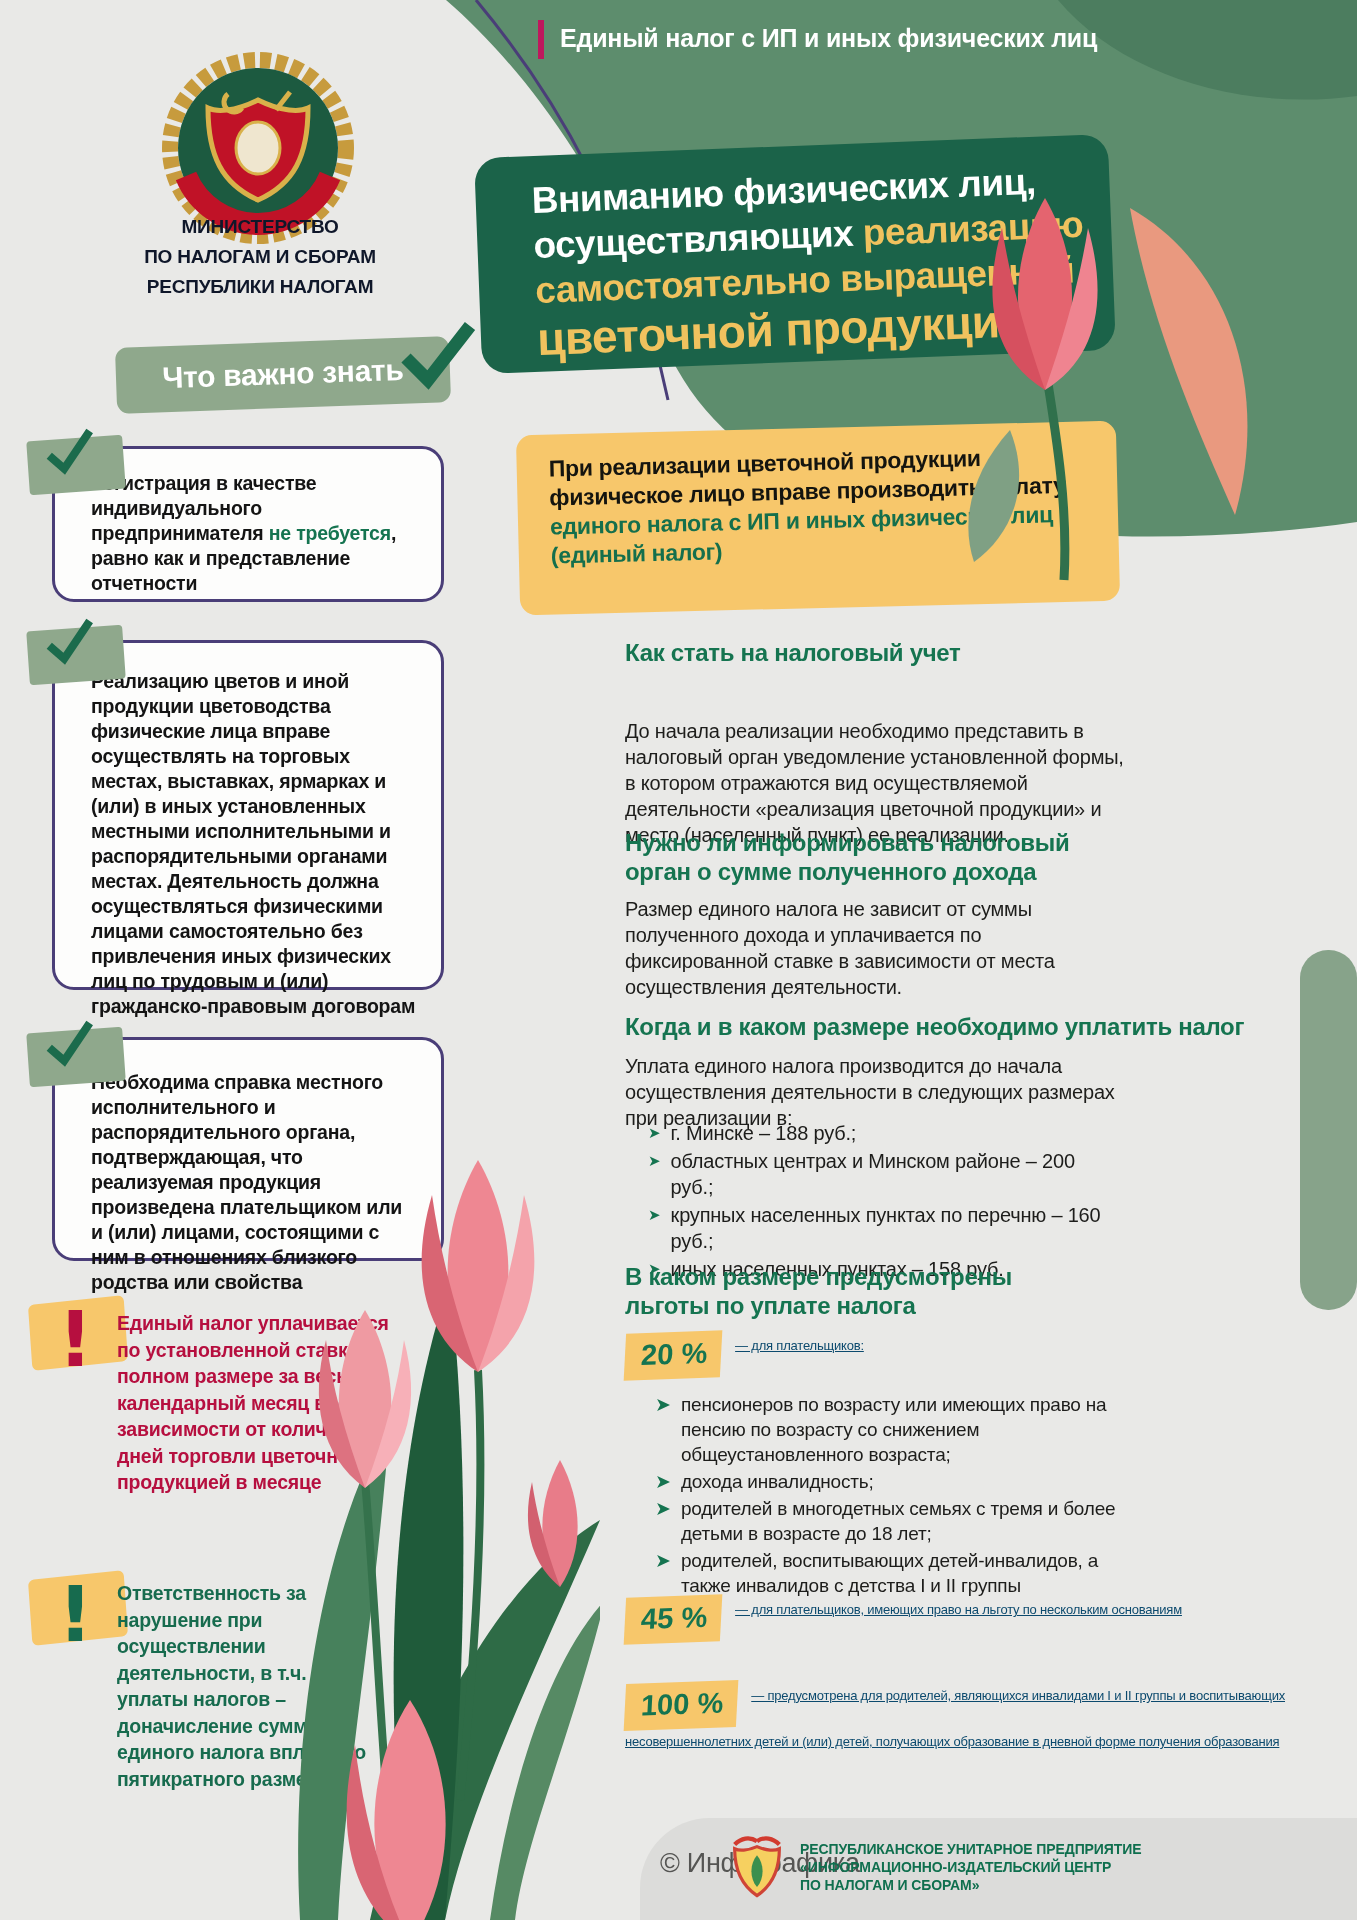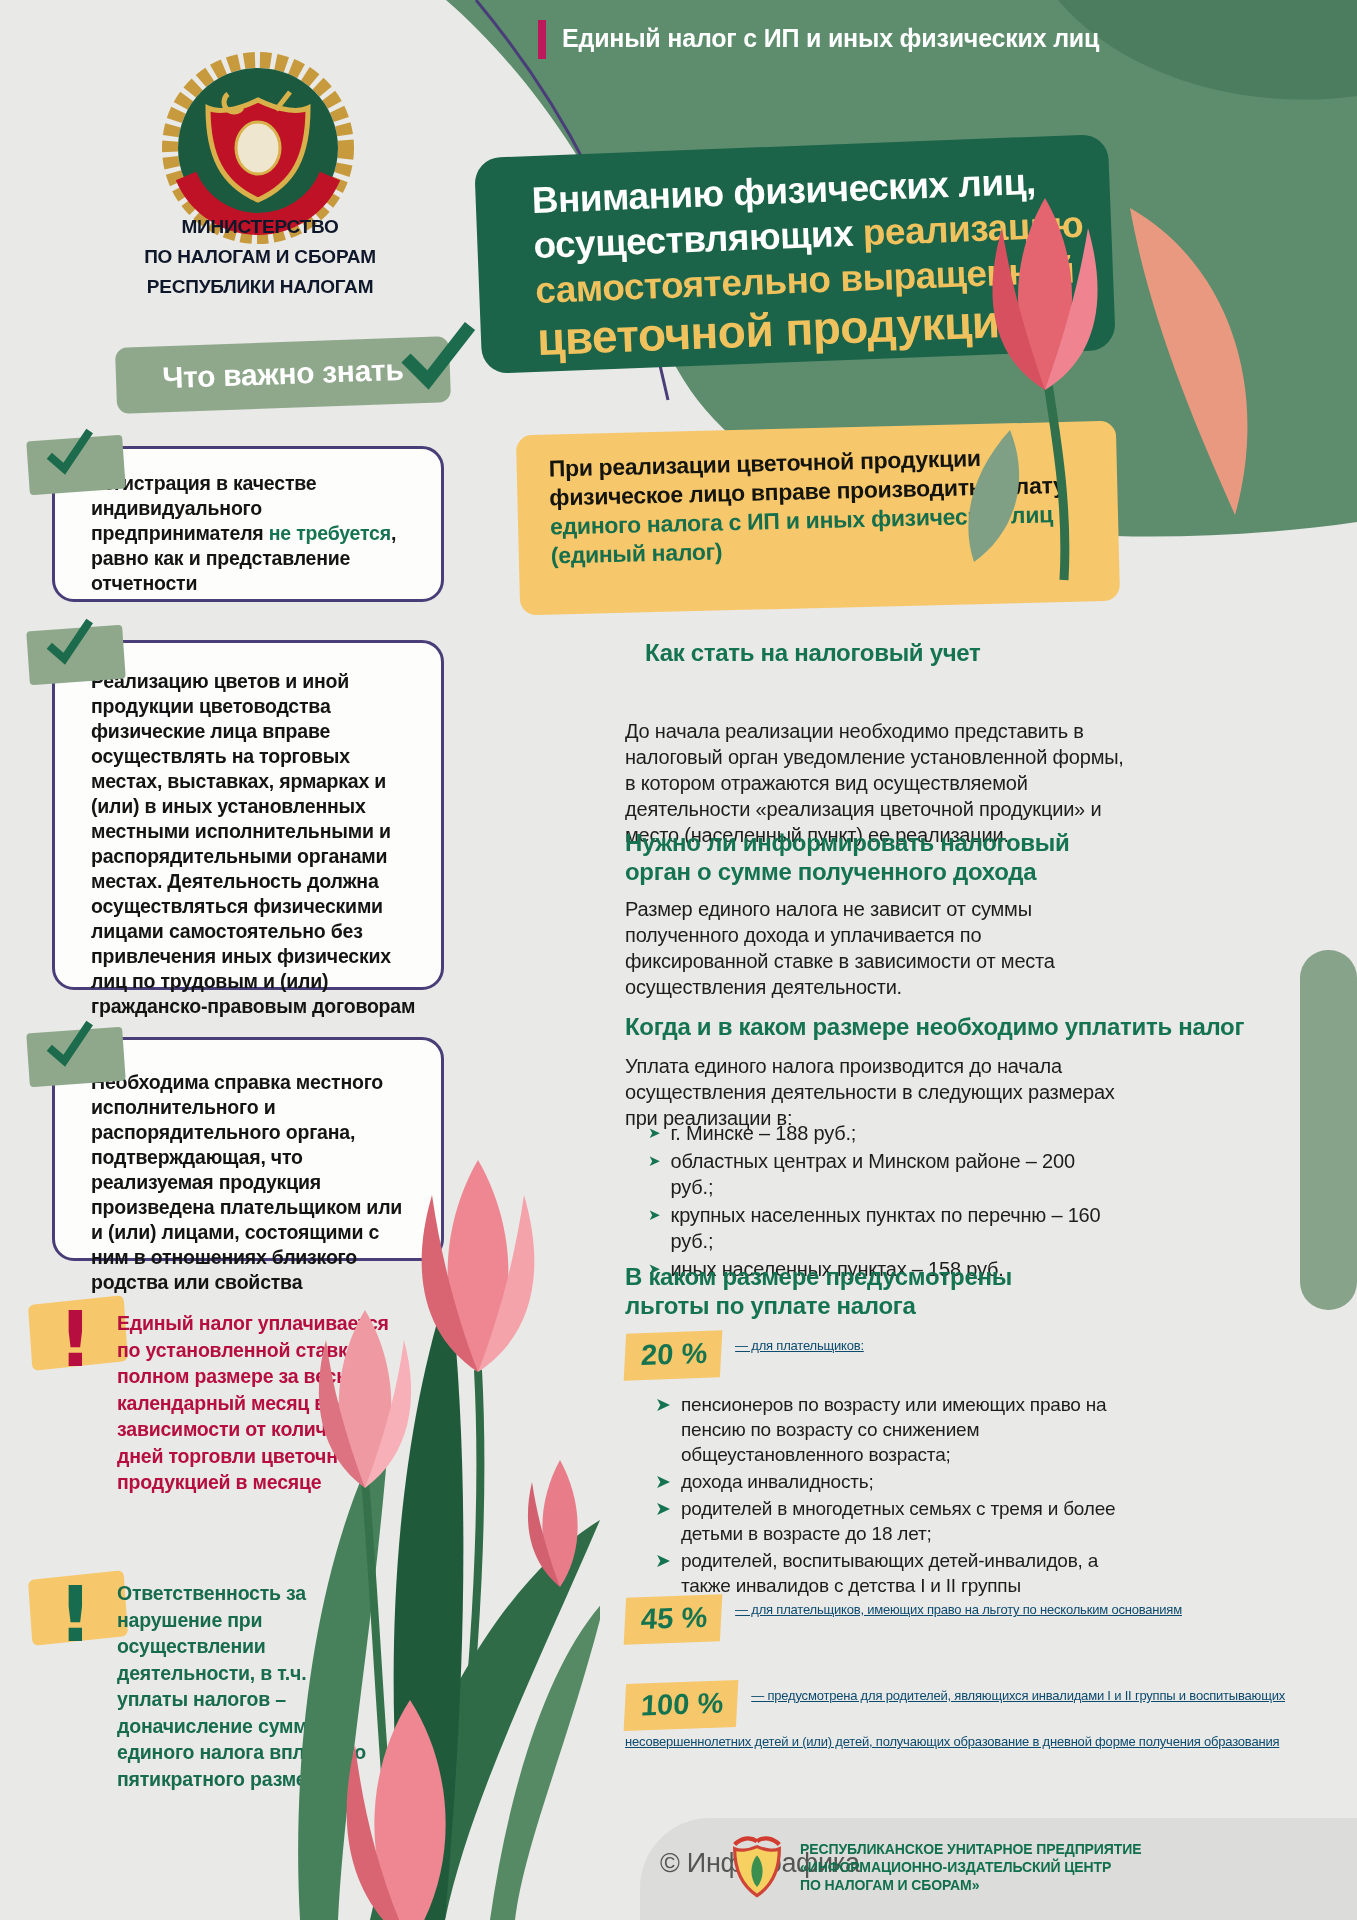--- a/index.html
+++ b/index.html
@@ -7,21 +7,21 @@
     position:relative;width:1357px;height:1920px;background:#e9e9e7;
     overflow:hidden;font-family:"Liberation Sans",sans-serif;
     -webkit-font-smoothing:antialiased;
   }
   .abs{position:absolute;}
   svg{display:block;}
 
   
   .header-tag{
     left:538px;top:20px;color:#ffffff;font-weight:bold;font-size:25px;
-    border-left:8px solid #be185d;padding:4px 0 6px 16px;letter-spacing:-0.2px;
+    border-left:6px solid #be185d;padding:4px 0 6px 16px;letter-spacing:-0.2px;
   }
 
   
   .ministry-name{
     left:50px;top:212px;width:420px;text-align:center;color:#0f172a;
     font-weight:bold;font-size:19px;line-height:30px;letter-spacing:-0.2px;
   }
 
   
   .title-panel{
@@ -201,21 +201,21 @@
   </svg>
 
   <div class="alert-tab" style="left:30px;top:1300px;"></div>
   <div class="alert-mark alert-red abs" style="left:58px;top:1302px;">!</div>
   <div class="alert-text alert-red" style="left:117px;top:1310px;">Единый налог уплачивается по установленной ставке в полном размере за весь календарный месяц вне зависимости от количества дней торговли цветочной продукцией в месяце</div>
 
   <div class="alert-tab" style="left:30px;top:1575px;"></div>
   <div class="alert-mark alert-green abs" style="left:58px;top:1577px;">!</div>
   <div class="alert-text alert-green" style="left:117px;top:1580px;">Ответственность за нарушение при осуществлении деятельности, в т.ч. без уплаты налогов – доначисление сумм единого налога вплоть до пятикратного размера</div>
 
-  <div class="abs sec-h" style="left:625px;top:638px;width:520px;margin-left:20px;">Как стать на налоговый учет</div>
+  <div class="abs sec-h" style="left:625px;top:638px;width:520px;">Как стать на налоговый учет</div>
   <div class="abs sec-b" style="left:625px;top:678px;width:505px;margin-top:40px;">До начала реализации необходимо представить в налоговый орган уведомление установленной формы, в котором отражаются вид осуществляемой деятельности «реализация цветочной продукции» и место (населенный пункт) ее реализации.</div>
 
   <div class="abs sec-h" style="left:625px;top:828px;width:470px;">Нужно ли информировать налоговый орган о сумме полученного дохода</div>
   <div class="abs sec-b" style="left:625px;top:896px;width:505px;">Размер единого налога не зависит от суммы полученного дохода и уплачивается по фиксированной ставке в зависимости от места осуществления деятельности.</div>
 
   <div class="abs sec-h" style="left:625px;top:1012px;width:640px;">Когда и в каком размере необходимо уплатить налог</div>
   <div class="abs sec-b" style="left:625px;top:1053px;width:505px;">Уплата единого налога производится до начала осуществления деятельности в следующих размерах при реализации в:</div>
   <div class="abs" style="left:648px;top:1120px;width:470px;">
     <div class="bullet">
         <span class="arr">➤</span>

